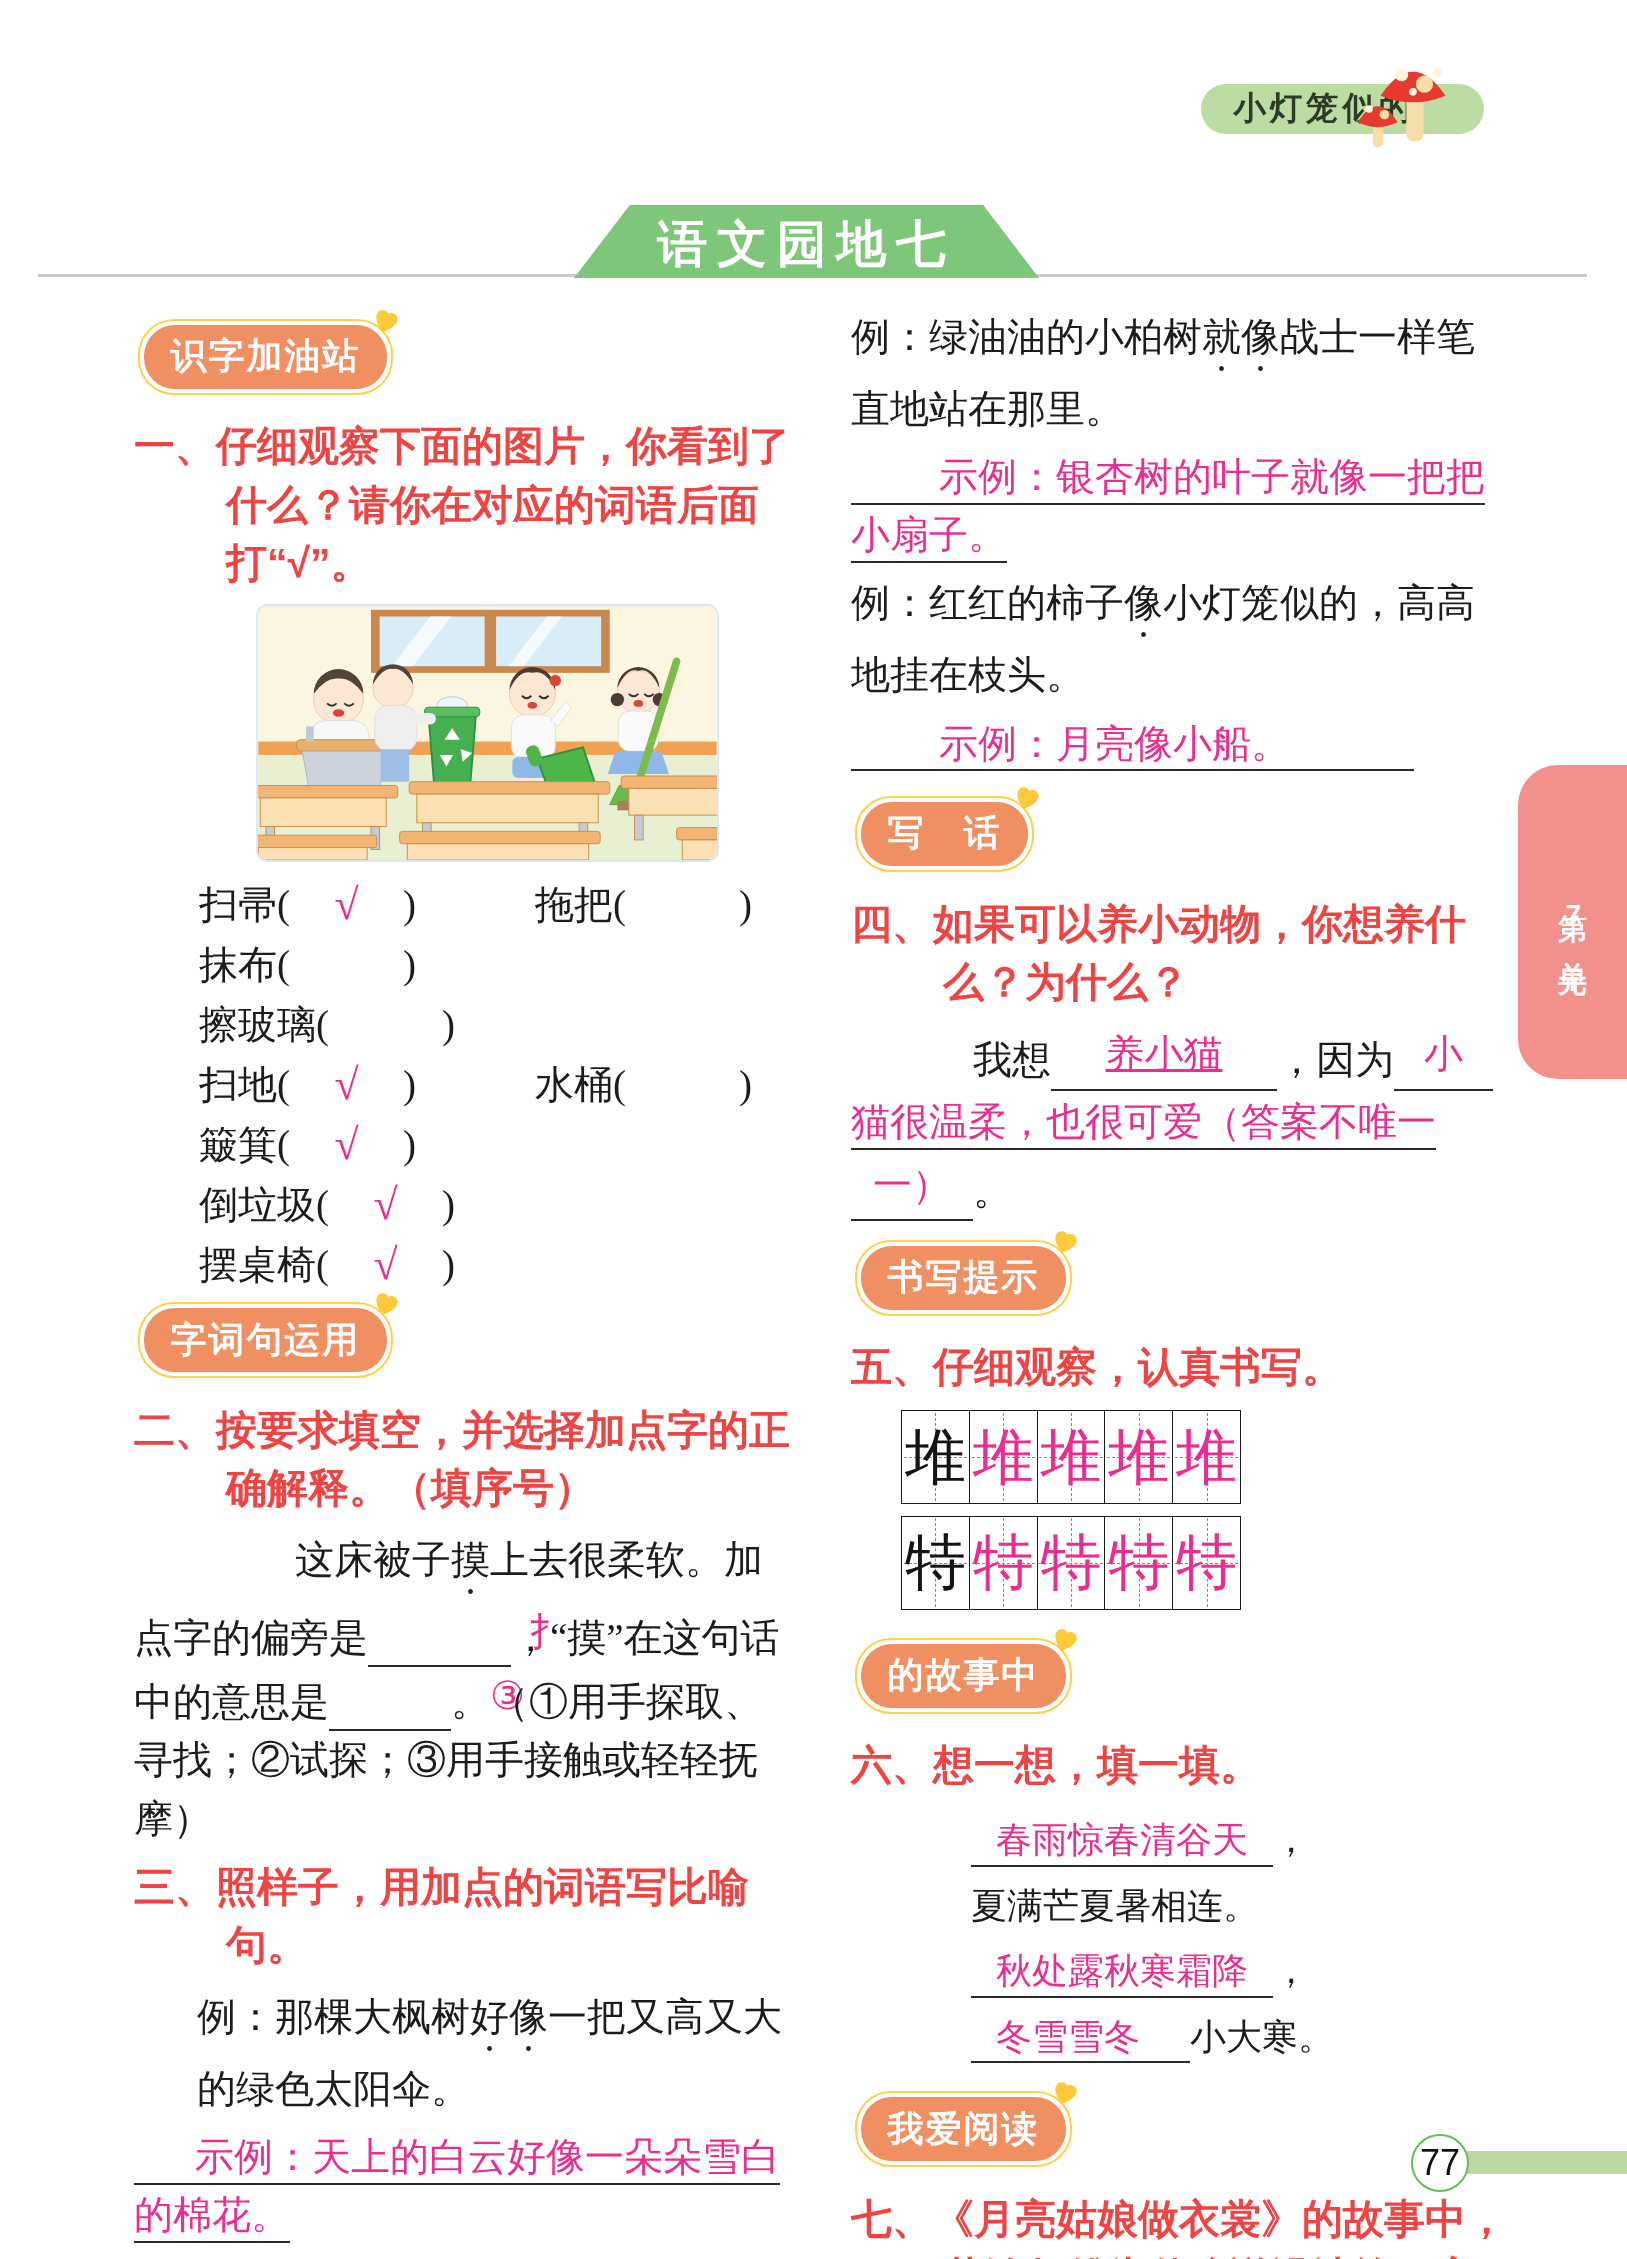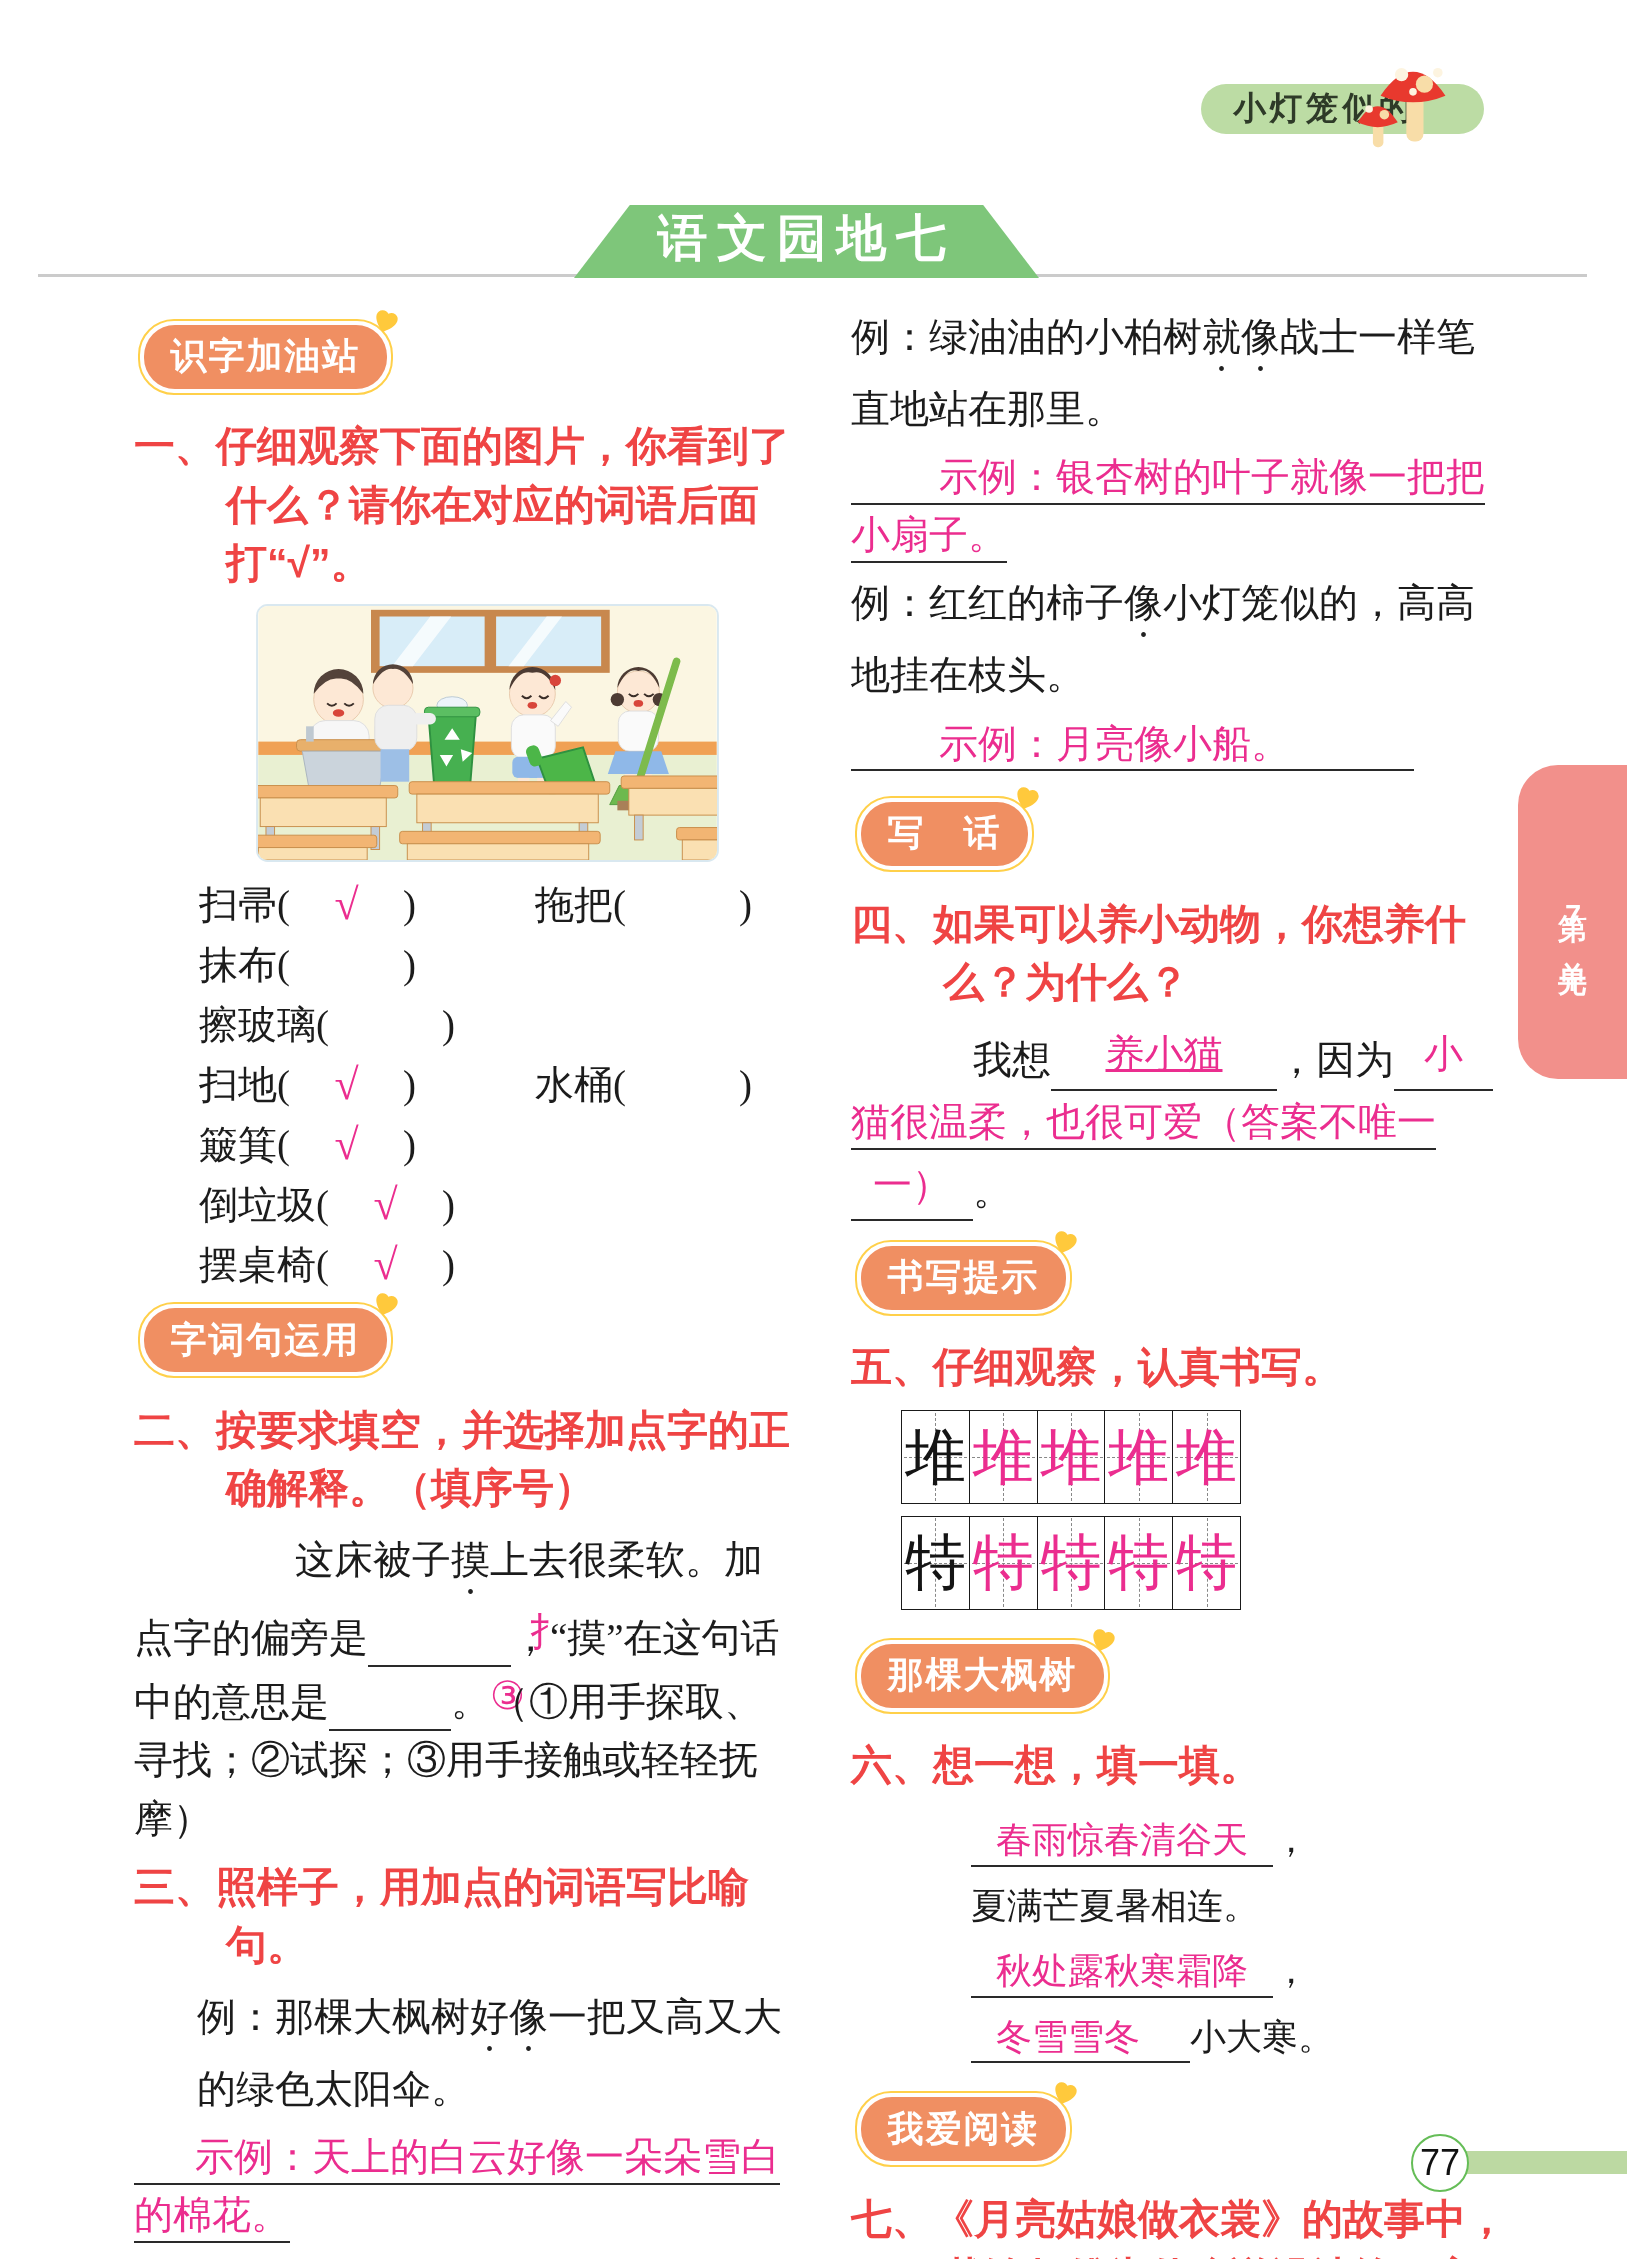--- a/index.html
+++ b/index.html
@@ -8,21 +8,21 @@
 
   
   .brand-pill{position:absolute;left:1201px;top:84px;width:283px;height:50px;background:#BCDCA4;
               border-radius:27px;display:flex;align-items:center;padding-left:32.5px;box-sizing:border-box;}
   .brand-pill .brand-label{font-family:"Liberation Sans","DejaVu Sans",sans-serif;font-weight:bold;
               font-size:32.5px;color:#2E3A28;letter-spacing:3.8px;}
   .mushrooms{position:absolute;left:1346px;top:46px;width:134px;height:105px;}
 
   .title-rule{position:absolute;left:38px;top:274px;width:1549px;height:2.9px;background:#CBCBCB;}
   .title-banner{position:absolute;left:574px;top:205px;width:465px;height:73px;background:#7EC67A;
-              clip-path:polygon(0% 100%,12% 0%,88% 0%,100% 100%);display:flex;align-items:flex-start;justify-content:center;}
+              clip-path:polygon(0% 100%,12% 0%,88% 0%,100% 100%);display:flex;align-items:flex-end;justify-content:center;}
   .title-banner .title-text{font-family:"Liberation Sans","DejaVu Sans",sans-serif;font-weight:bold;
               font-size:50px;color:#ffffff;letter-spacing:9.6px;}
 
   
   .side-tab{position:absolute;left:1518px;top:765px;width:110px;height:314px;background:#F2908B;
             border-radius:40px 0 0 40px;display:flex;align-items:center;justify-content:center;}
   .side-tab .tab-text{writing-mode:vertical-rl;text-orientation:upright;color:#fff;
             font-family:"Liberation Sans","DejaVu Sans",sans-serif;font-weight:bold;font-size:29px;letter-spacing:7.6px;}
 
   
@@ -385,21 +385,21 @@
         </div>
       <div class="pcell">
           <span class="pchar copy">特</span>
         </div>
       <div class="pcell">
           <span class="pchar copy">特</span>
         </div>
     </div>
 
     <div class="badge-outer" style="margin-top:17px;">
-      <div class="badge-inner">那棵大枫树</div>
+      <div class="badge-inner">的故事中</div>
       <svg class="badge-heart" viewBox="0 0 24 24">
         <path d="M12 21s-8-5.3-8-11a4.6 4.6 0 0 1 8-3 4.6 4.6 0 0 1 8 3c0 5.7-8 11-8 11z" fill="#FFC93C"></path>
       </svg>
     </div>
 
     <p class="q-title"><span>六、</span><span>想一想，填一填。</span></p>
 
     <div class="poem">
       <div><span class="u-pink" style="padding:0 25px 4.8px;">春雨惊春清谷天</span><span>，</span></div>
       <div><span>夏满芒夏暑相连。</span></div>

